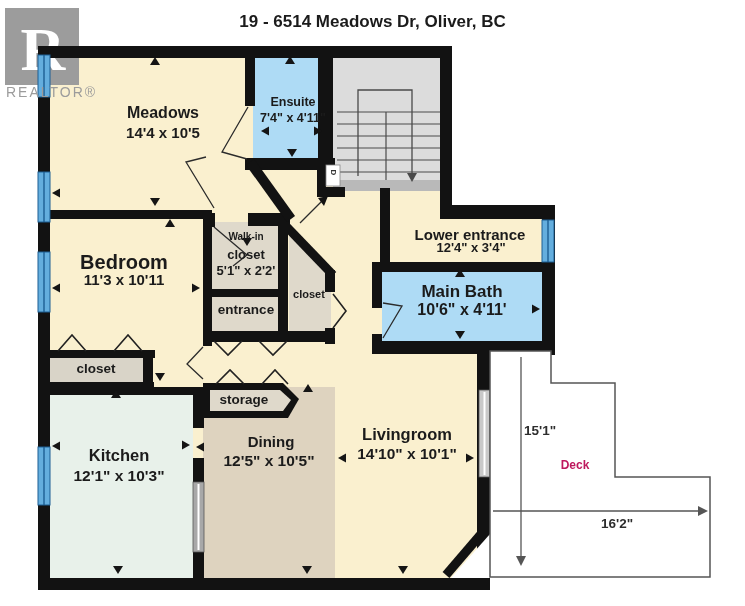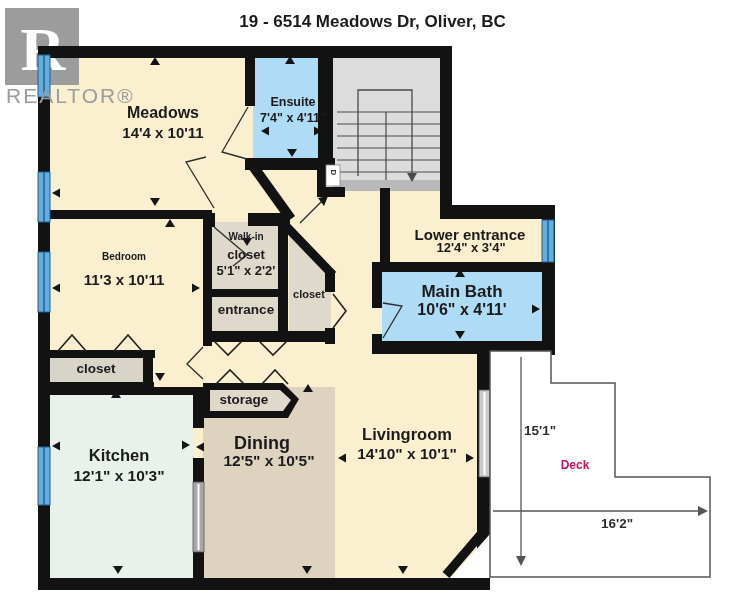--- a/index.html
+++ b/index.html
@@ -3,21 +3,21 @@
 <meta charset="utf-8">
 <style>
   html,body{margin:0;padding:0;background:#fff;}
   #stage{position:relative;width:745px;height:606px;background:#fff;overflow:hidden;
          font-family:"Liberation Sans",sans-serif;}
   #plan-svg{position:absolute;left:0;top:0;z-index:1;}
   .lbl{position:absolute;z-index:2;font-weight:bold;color:#1b1b1b;white-space:nowrap;
        transform:translateX(-50%);line-height:1.05;}
   .title{position:absolute;z-index:3;left:0;top:12px;width:100%;text-align:center;
          font-size:17px;font-weight:bold;color:#1b1b1b;}
-  .brand{position:absolute;z-index:3;left:6px;top:84px;font-size:21px;font-weight:normal;
+  .brand{position:absolute;z-index:3;left:6px;top:84px;font-size:14px;font-weight:normal;
          color:#9c9c9c;letter-spacing:2px;}
   .dmark{position:absolute;z-index:2;left:326px;top:168px;width:14px;text-align:center;
          font-size:8px;font-weight:bold;color:#333;transform:rotate(90deg);}
   .dim-label{position:absolute;z-index:2;font-weight:bold;color:#2e2e2e;font-size:13.5px;}
 </style>
 </head>
 <body>
 
 <div id="stage">
 
@@ -171,26 +171,26 @@
       <path d="M521,566 l-5,-10 h10 z" fill="#555"></path>
       <line x1="493" y1="511" x2="700" y2="511" stroke="#555" stroke-width="1.3"></line>
       <path d="M708,511 l-10,-5 v10 z" fill="#555"></path>
     </g>
   </svg>
 
   <div class="title">19 - 6514 Meadows Dr, Oliver, BC</div>
   <div class="brand">REALTOR®</div>
 
   <div class="lbl" style="left:163px;top:105px;font-size:16px;">Meadows</div>
-  <div class="lbl" style="left:163px;top:125px;font-size:15px;">14'4 x 10'11</div>
+  <div class="lbl" style="left:163px;top:125px;font-size:15px;">14'4 x 10'5</div>
 
   <div class="lbl" style="left:293px;top:96px;font-size:12.5px;">Ensuite</div>
   <div class="lbl" style="left:293px;top:112px;font-size:12.5px;">7'4" x 4'11"</div>
 
-  <div class="lbl" style="left:124px;top:252px;font-size:10px;">Bedroom</div>
+  <div class="lbl" style="left:124px;top:252px;font-size:20px;">Bedroom</div>
   <div class="lbl" style="left:124px;top:272px;font-size:15px;text-align:center;">11'3 x 10'11</div>
 
   <div class="lbl" style="left:246px;top:232px;font-size:10px;">Walk-in</div>
   <div class="lbl" style="left:246px;top:248px;font-size:13px;">closet</div>
   <div class="lbl" style="left:246px;top:264px;font-size:13px;">5'1" x 2'2'</div>
 
   <div class="lbl" style="left:246px;top:303px;font-size:13.5px;">entrance</div>
   <div class="lbl" style="left:309px;top:289px;font-size:11px;">closet</div>
   <div class="lbl" style="left:96px;top:362px;font-size:13.5px;">closet</div>
 
@@ -198,21 +198,21 @@
   <div class="lbl" style="left:471px;top:241px;font-size:13px;">12'4" x 3'4"</div>
 
   <div class="lbl" style="left:462px;top:283px;font-size:17px;">Main Bath</div>
   <div class="lbl" style="left:462px;top:302px;font-size:16px;">10'6" x 4'11'</div>
 
   <div class="lbl" style="left:244px;top:393px;font-size:13.5px;">storage</div>
 
   <div class="lbl" style="left:119px;top:447px;font-size:16.5px;">Kitchen</div>
   <div class="lbl" style="left:119px;top:468px;font-size:15.5px;">12'1" x 10'3"</div>
 
-  <div class="lbl" style="left:262px;top:434px;font-size:18px;">Dining</div>
+  <div class="lbl" style="left:271px;top:434px;font-size:15px;">Dining</div>
   <div class="lbl" style="left:269px;top:453px;font-size:15.5px;">12'5" x 10'5"</div>
 
   <div class="lbl" style="left:407px;top:426px;font-size:16.5px;">Livingroom</div>
   <div class="lbl" style="left:407px;top:446px;font-size:15.5px;">14'10" x 10'1"</div>
 
   <div class="lbl" style="left:575px;top:459px;font-size:12px;color:#be185d;">Deck</div>
   <div class="dim-label" style="left:524px;top:423px;">15'1"</div>
   <div class="dim-label" style="left:617px;top:516px;transform:translateX(-50%);">16'2"</div>
 
   <div class="dmark">D</div>

